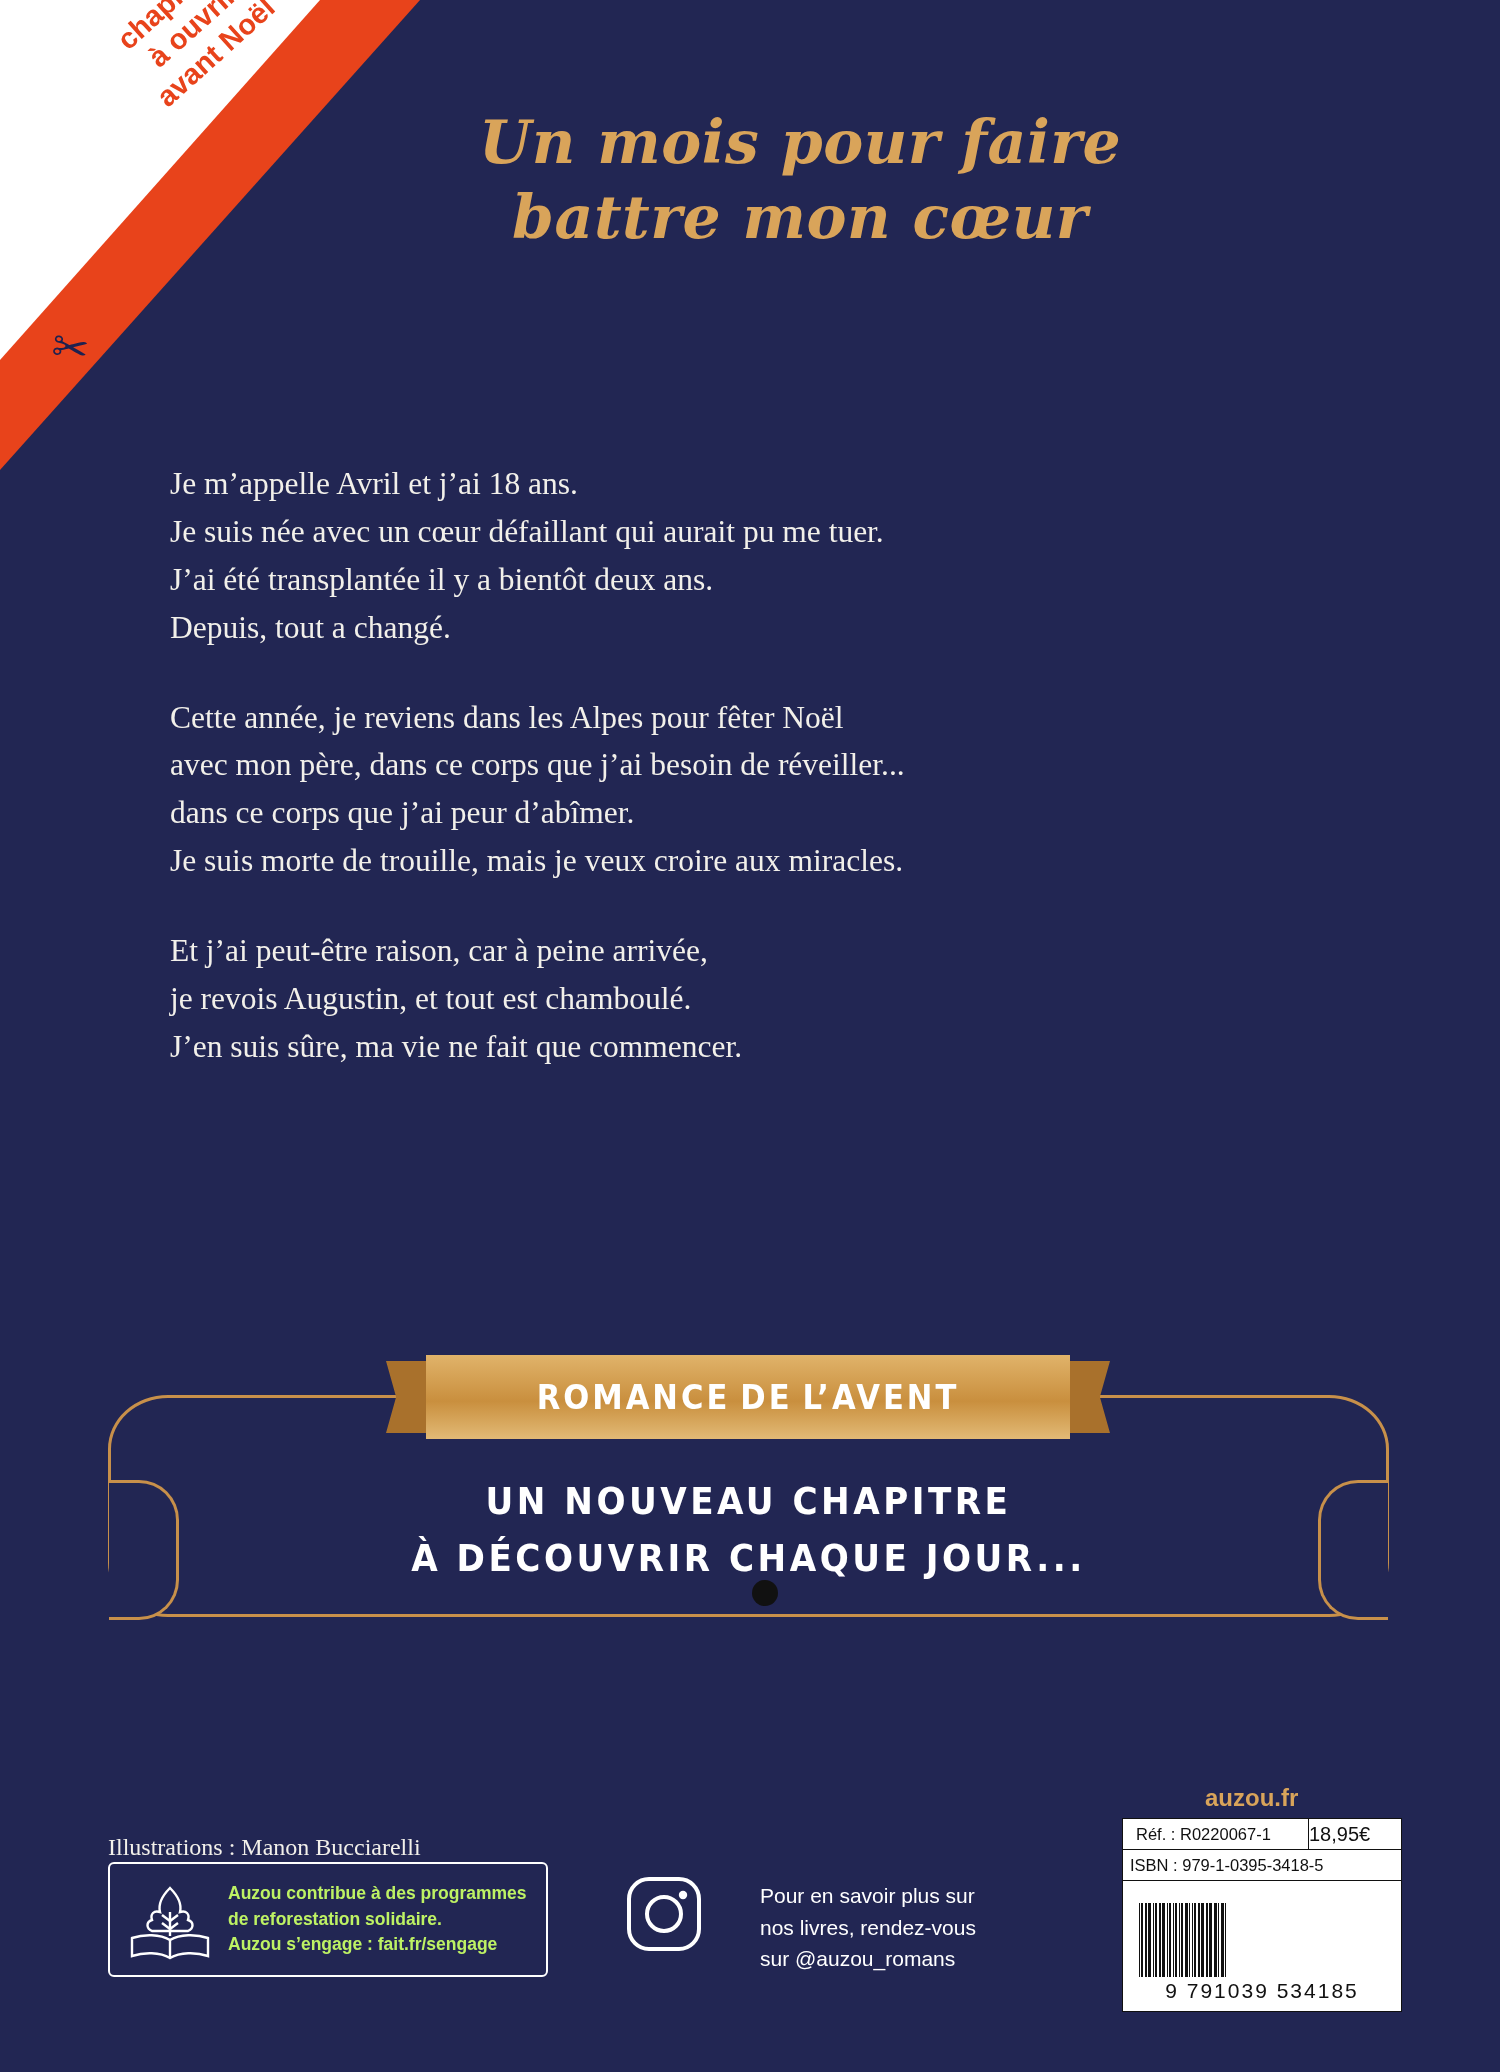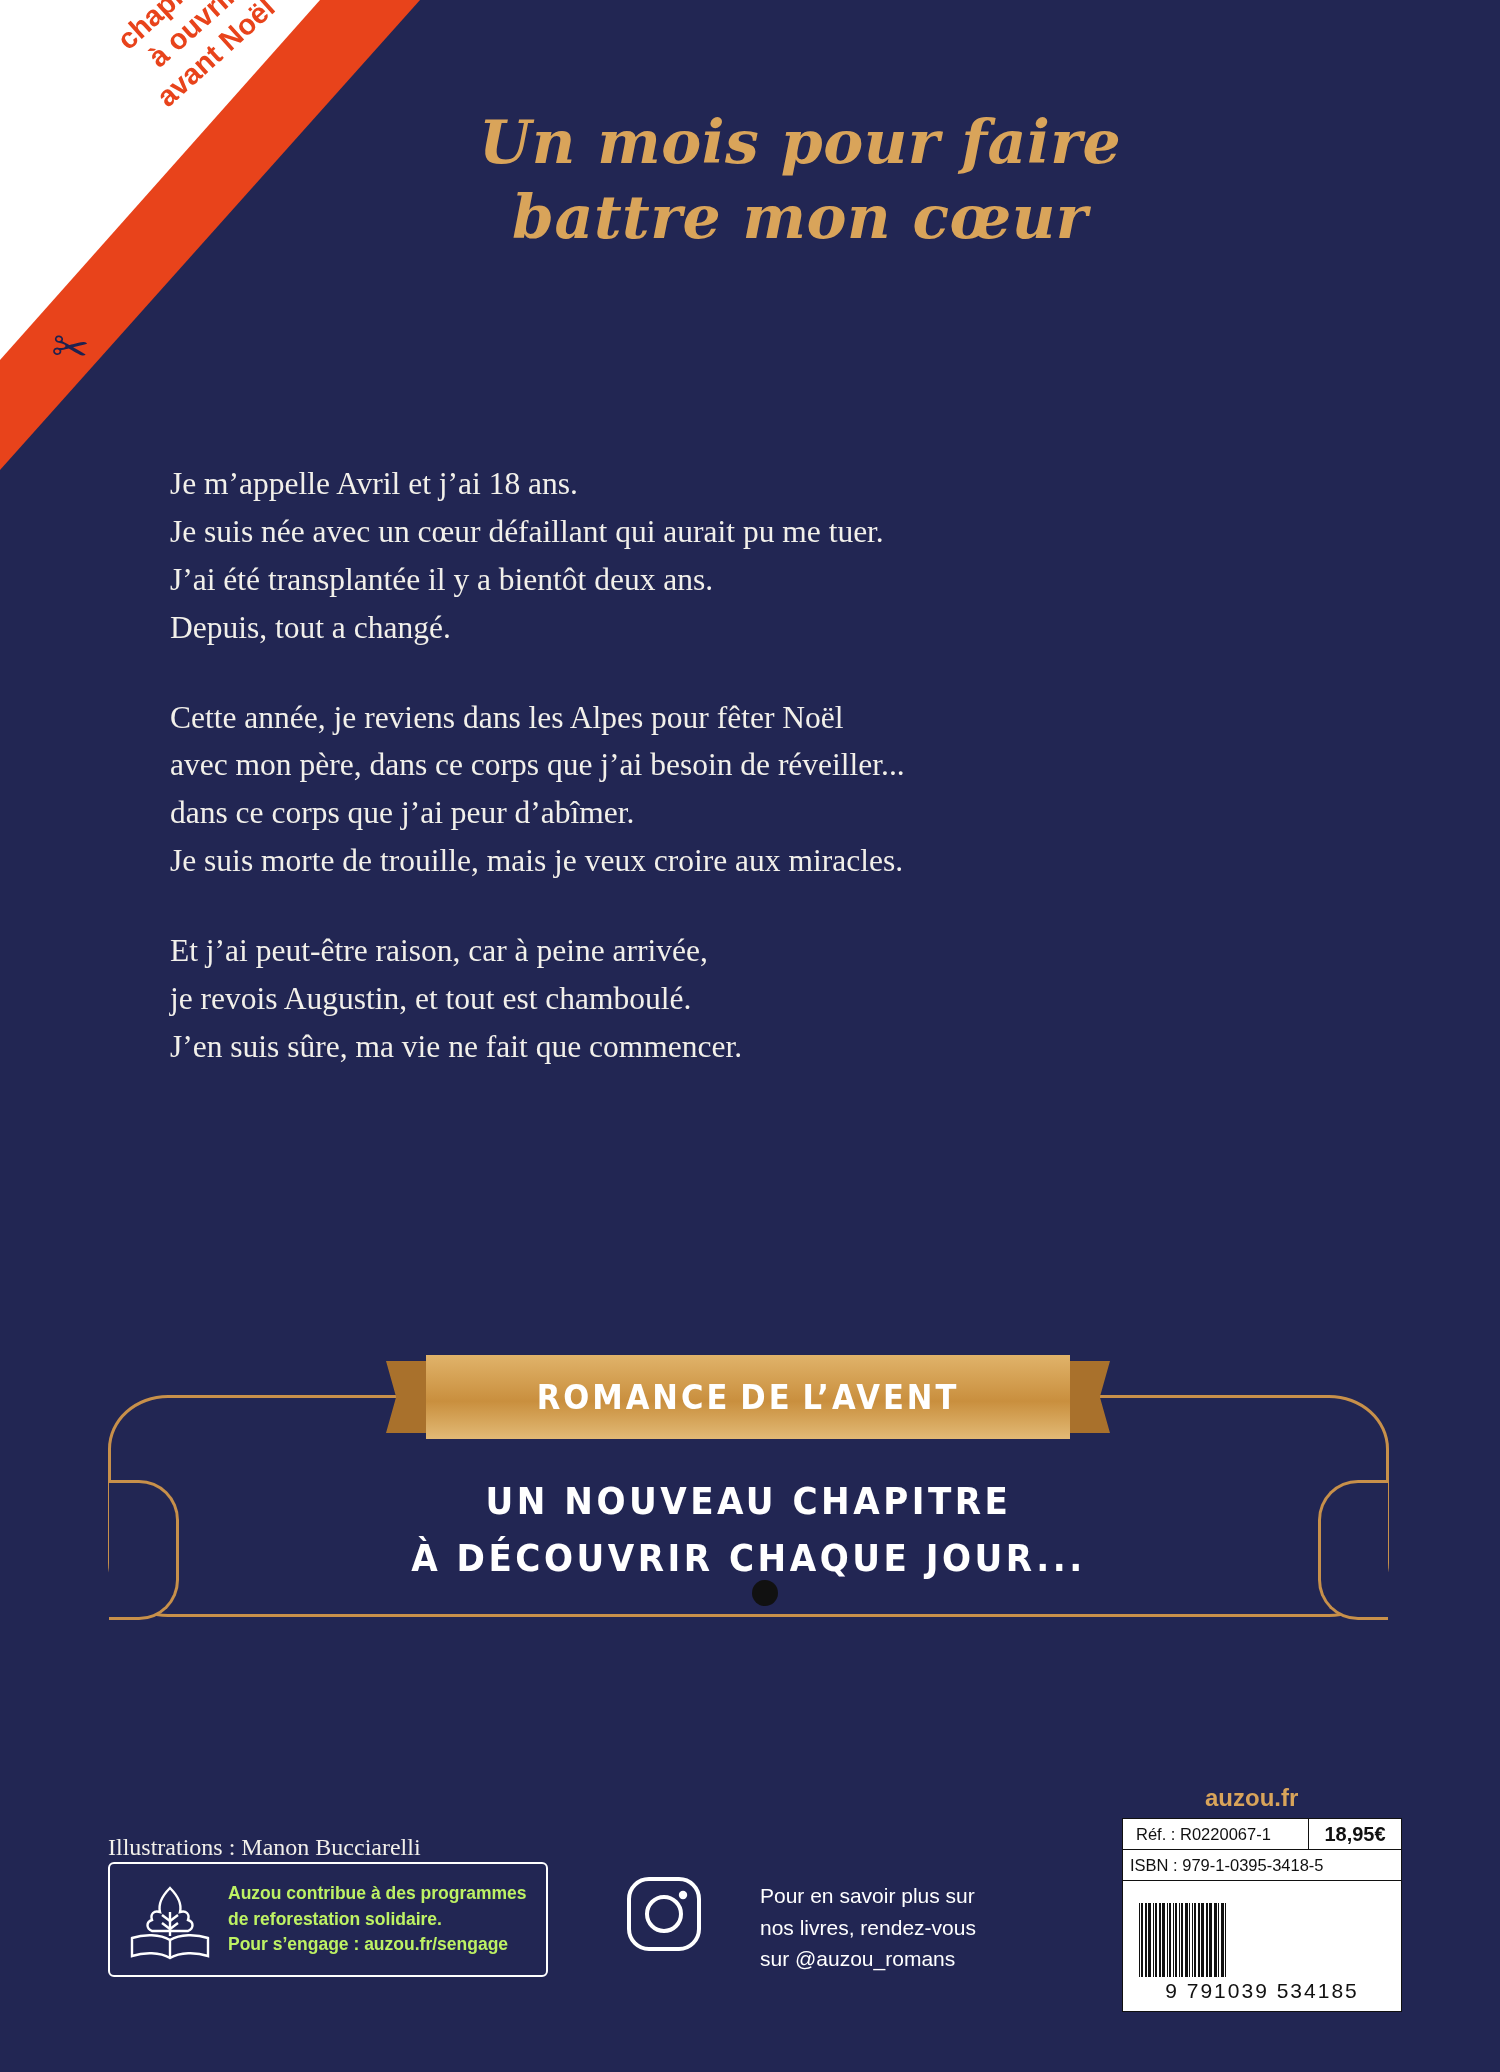--- a/index.html
+++ b/index.html
@@ -295,23 +295,23 @@
     flex: 1;
     padding-left: 13px;
     font-size: 16.5px;
     border-right: 1px solid #111111;
     height: 100%;
     display: flex;
     align-items: center;
   }
   .bc-price {
     width: 92px;
-    text-align: center;
+    text-align: left;
     font-size: 20px;
-    font-weight: bold;
+    font-weight: normal;
   }
   .bc-isbn {
     height: 30px;
     display: flex;
     align-items: center;
     padding-left: 7px;
     font-size: 16.5px;
     border-bottom: 1px solid #111111;
   }
   .bc-bars {
@@ -398,21 +398,21 @@
         <path d="M46 12 C38 20 34 28 36 36 C30 34 26 38 28 44 C22 46 22 52 28 55 L64 55 C70 52 70 46 64 44 C66 38 62 34 56 36 C58 28 54 20 46 12 Z"></path>
         <path d="M46 36 L46 60"></path>
         <path d="M46 45 L38 39 M46 45 L54 39 M46 53 L38 47 M46 53 L54 47"></path>
         <path d="M8 62 C20 58 36 58 46 64 C56 58 72 58 84 62 L84 80 C72 76 56 76 46 82 C36 76 20 76 8 80 Z"></path>
         <path d="M46 64 L46 82"></path>
       </g>
     </svg>
     <div class="rf-text">
       <div>Auzou contribue à des programmes</div>
       <div>de reforestation solidaire.</div>
-      <div>Pour s’engage : auzou.fr/sengage</div>
+      <div>Auzou s’engage : fait.fr/sengage</div>
     </div>
   </div>
 
   <svg class="insta" viewBox="0 0 78 78">
     <rect x="4" y="4" width="70" height="70" rx="20" ry="20" fill="none" stroke="#ffffff" stroke-width="4"></rect>
     <circle cx="39" cy="39" r="17" fill="none" stroke="#ffffff" stroke-width="4"></circle>
     <circle cx="58" cy="20" r="4.2" fill="#ffffff"></circle>
   </svg>
 
   <div class="insta-text">

